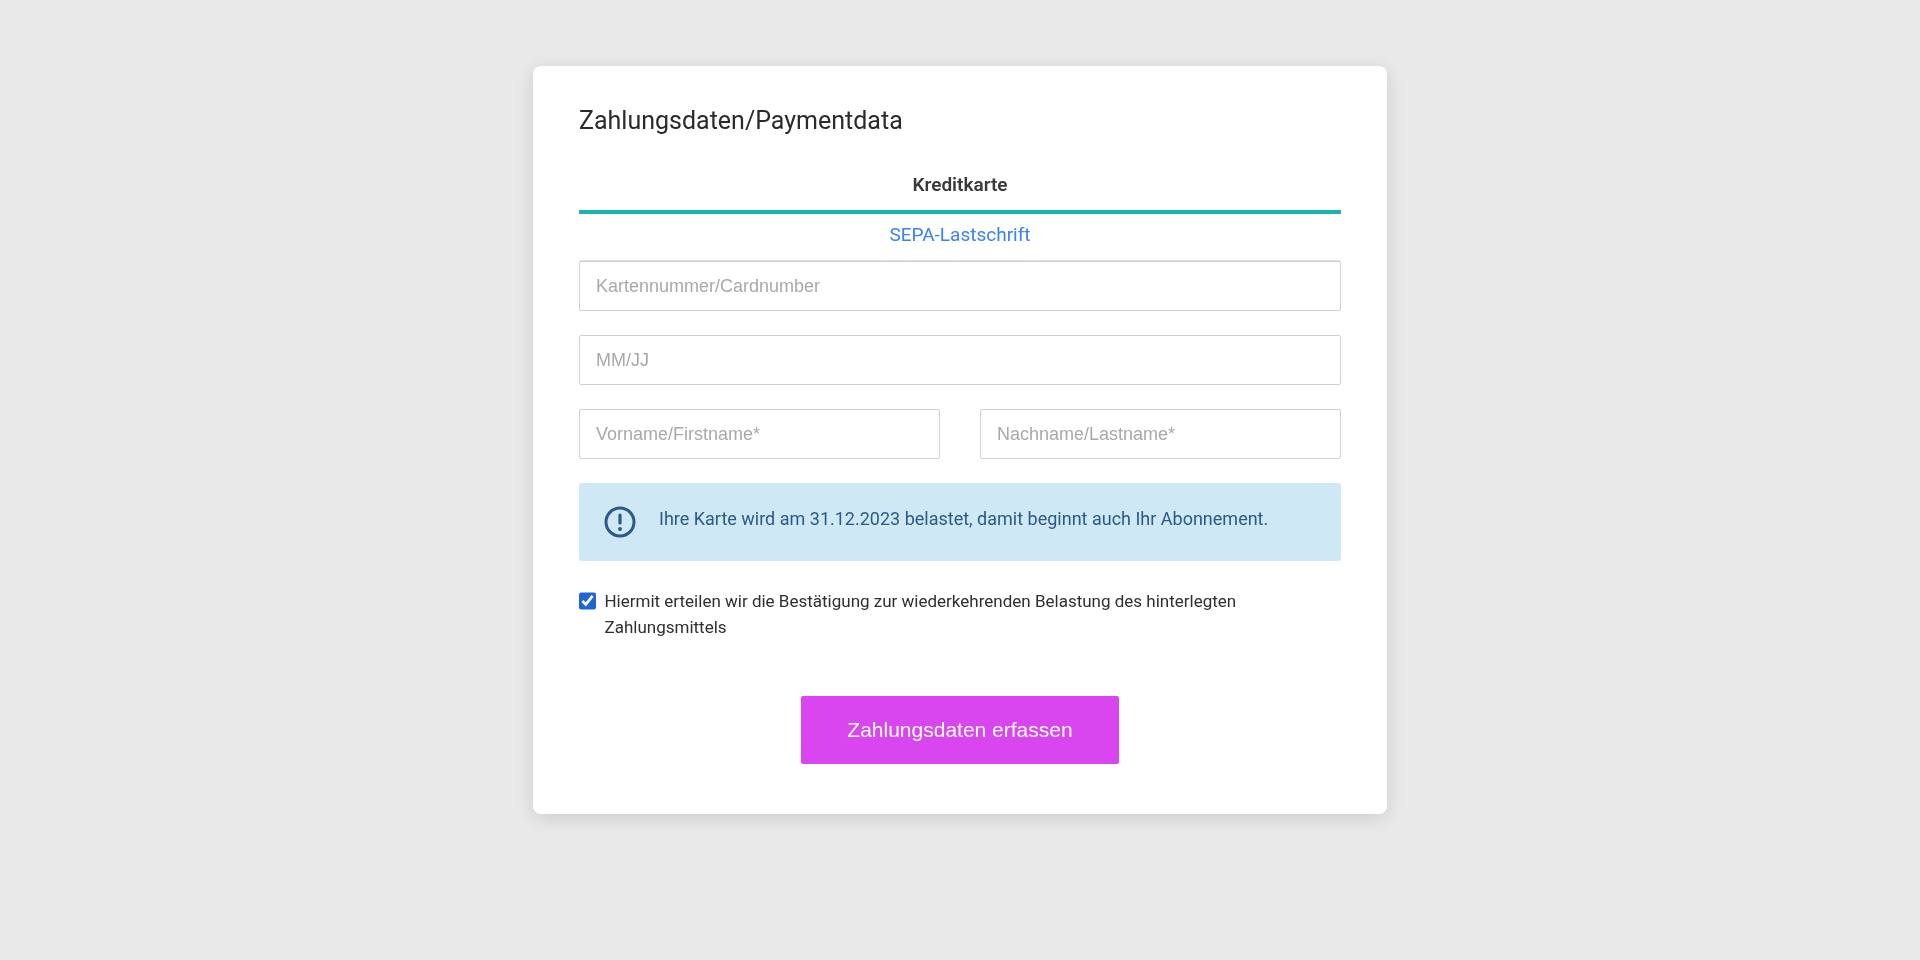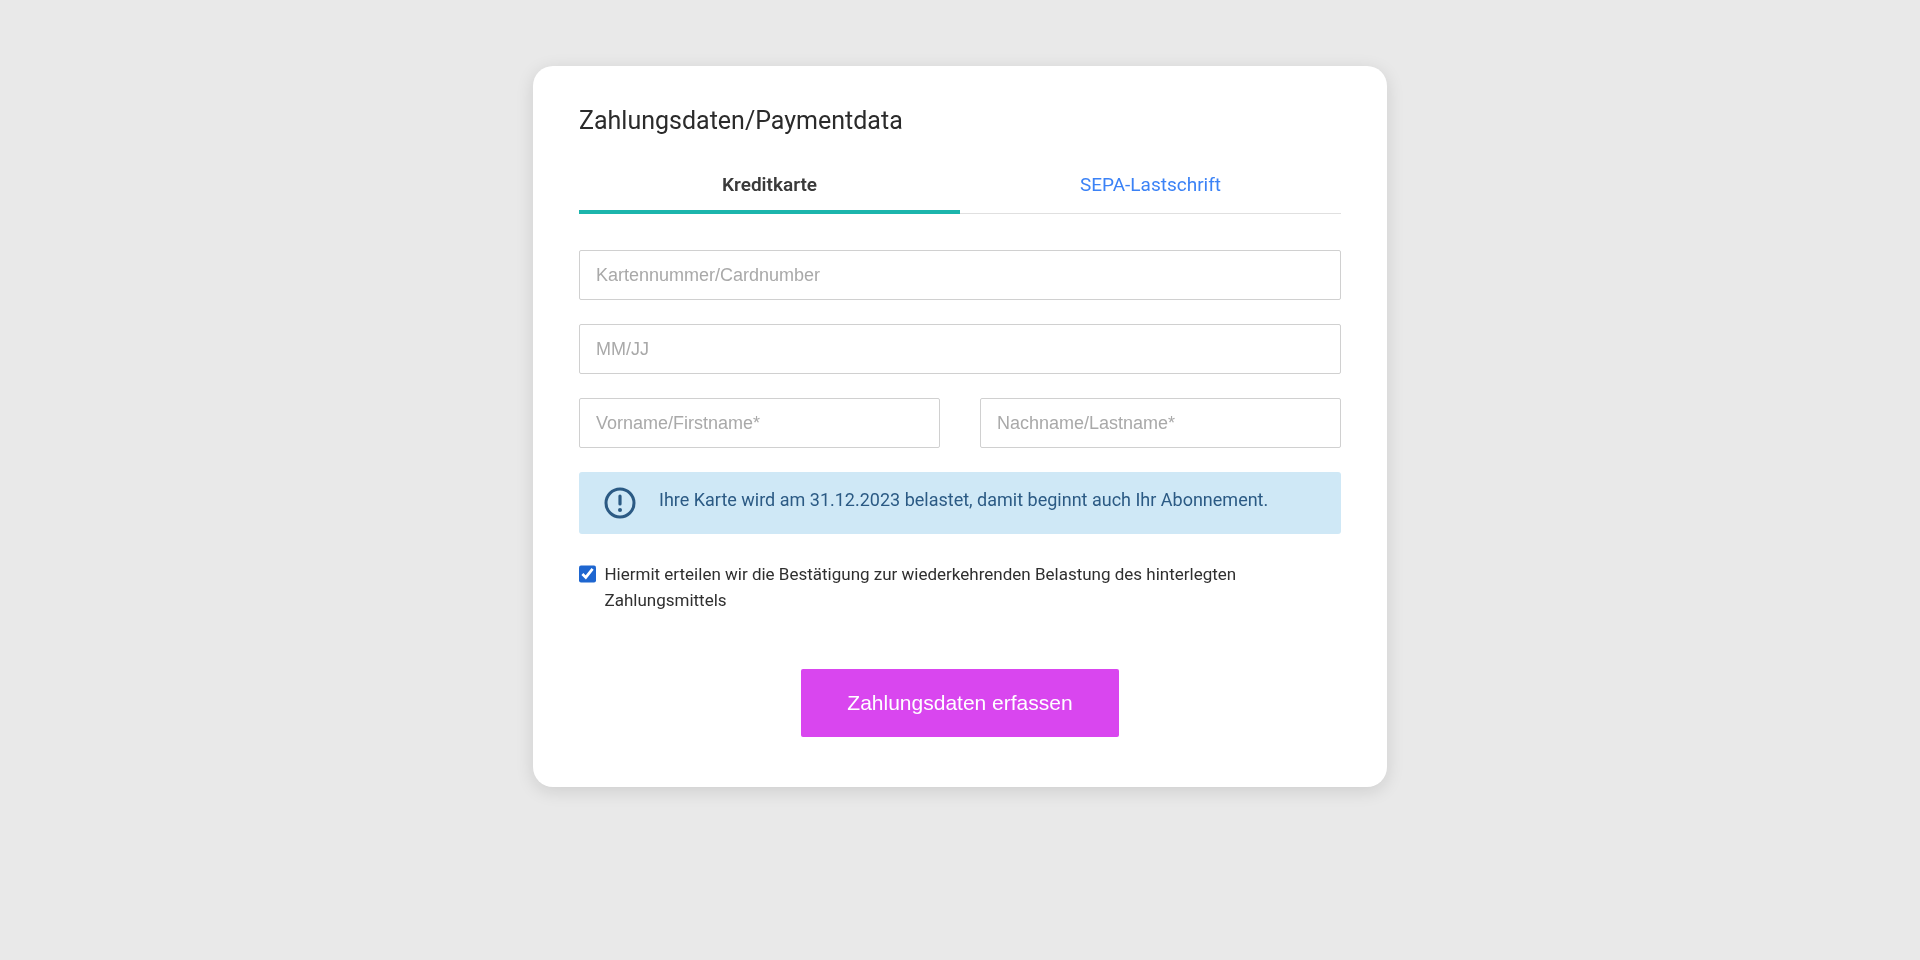--- a/index.html
+++ b/index.html
@@ -13,34 +13,34 @@
     width: 1920px;
     height: 960px;
     display: flex;
     align-items: flex-start;
     justify-content: center;
     padding-top: 66px;
   }
   .card {
     background: #fff;
     width: 854px;
-    border-radius: 20px;
+    border-radius: 8px;
     padding: 40px 46px 50px 46px;
     box-shadow: 0 4px 18px rgba(0,0,0,0.12);
   }
   .card-title {
     font-size: 25px;
     font-weight: 400;
     color: #2b2b2b;
     margin-bottom: 28px;
   }
   .tabs {
     display: flex;
     border-bottom: 1px solid #e0e0e0;
-    margin-bottom: 36px;
+    flex-direction: column;
   }
   .tab {
     flex: 1;
     text-align: center;
     padding: 10px 0 14px 0;
     font-size: 19px;
     cursor: pointer;
     color: #3b82f6;
     font-weight: 400;
   }
@@ -67,21 +67,21 @@
     font-size: 18px;
     color: #333;
     outline: none;
   }
   .input::placeholder {
     color: #a9a9a9;
   }
   .info-box {
     background: #cfe8f6;
     border-radius: 3px;
-    padding: 14px 24px;
+    padding: 22px 24px;
     display: flex;
     align-items: flex-start;
     gap: 22px;
     margin-top: 6px;
     margin-bottom: 28px;
   }
   .info-icon {
     flex-shrink: 0;
     width: 34px;
     height: 34px;

